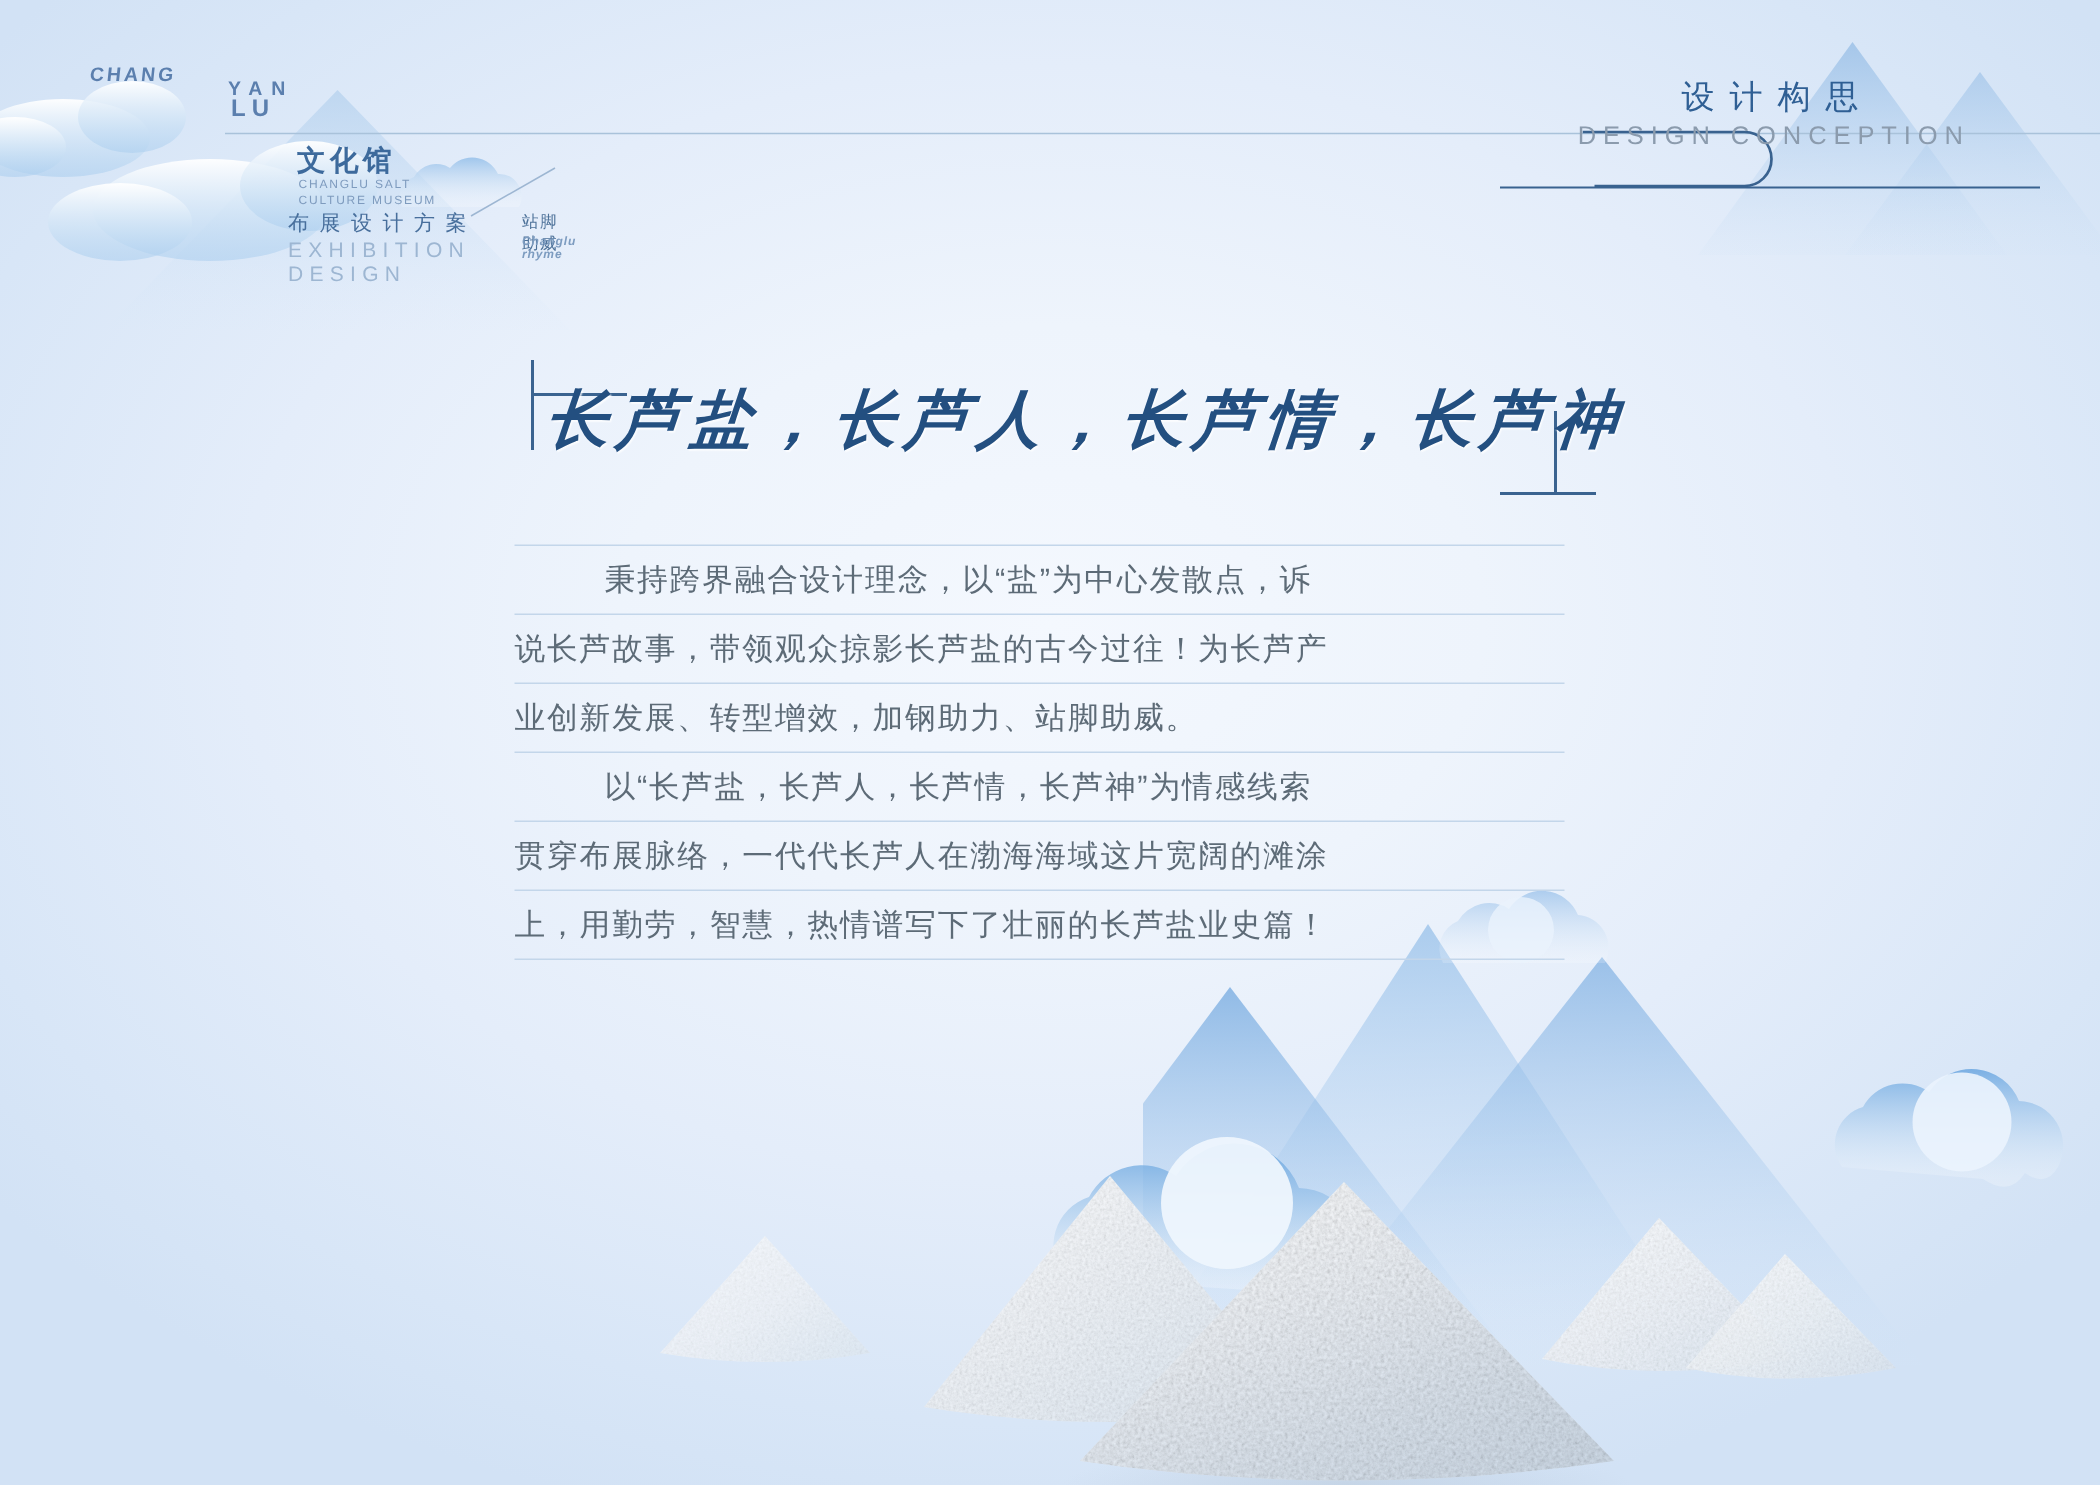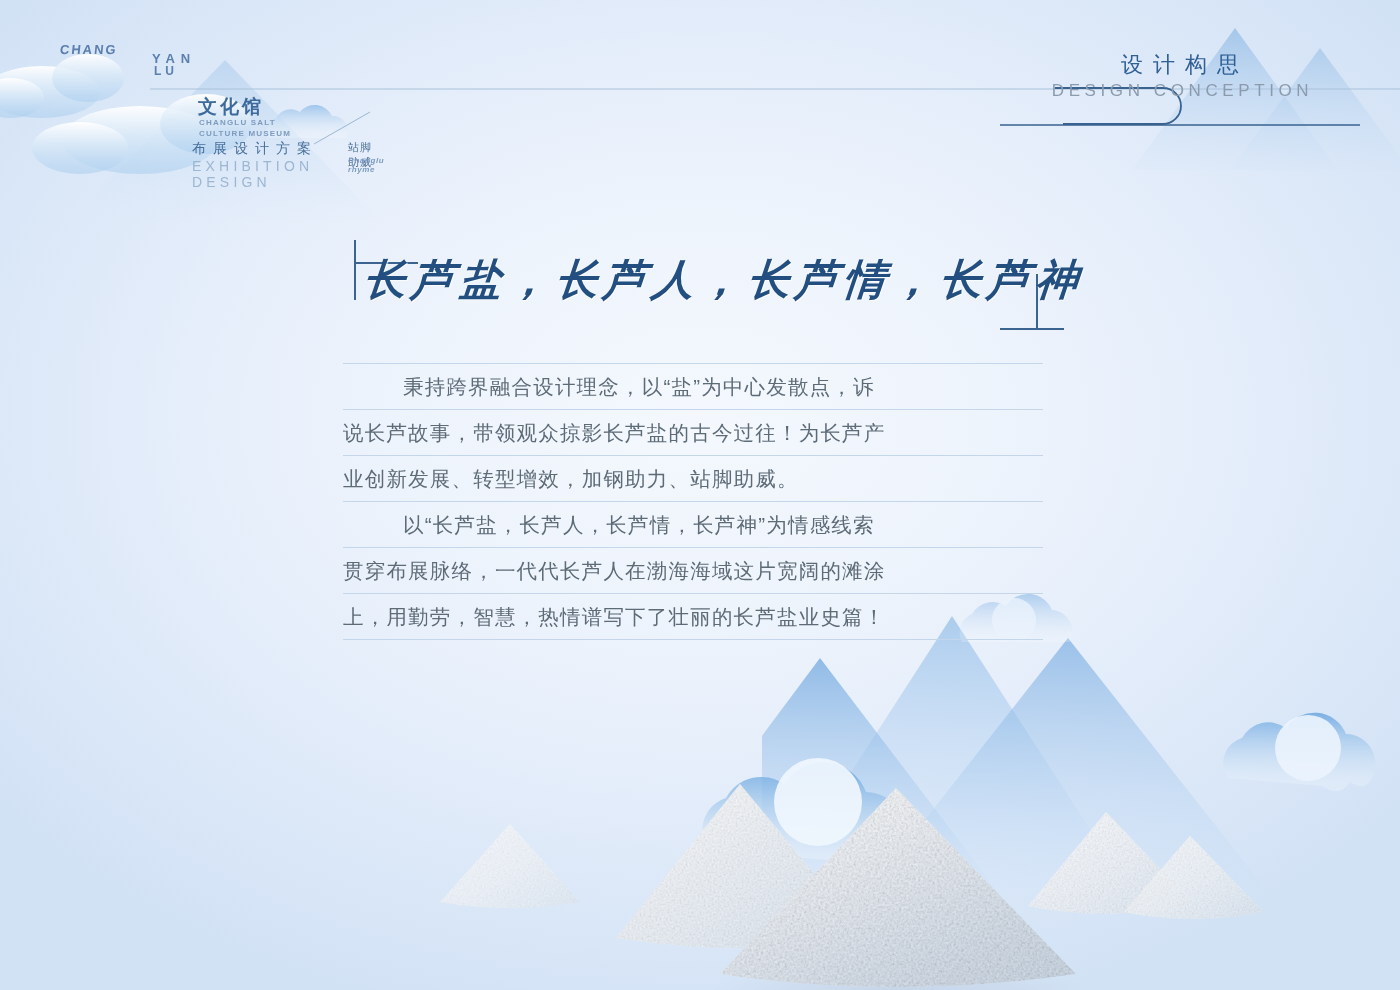--- a/index.html
+++ b/index.html
@@ -18,37 +18,37 @@
   .bg-layer{position:absolute;inset:0;pointer-events:none;}
   .bg-layer svg{position:absolute;display:block;}
 
   
   .header{position:absolute;left:0;top:0;width:1400px;height:160px;}
 
   .logo-block{position:absolute;left:56px;top:30px;width:320px;height:120px;}
 
   .logo-pinyin{position:absolute;font-weight:bold;letter-spacing:2px;color:#5b7fae;}
   .py-chang{left:4px;top:12px;font-size:13px;transform:skewX(-6deg);}
-  .py-lu{left:60px;top:34px;font-size:12px;letter-spacing:4px;padding-left:38px;}
+  .py-lu{left:60px;top:34px;font-size:16px;letter-spacing:4px;padding-left:38px;}
   .py-yan{left:96px;top:21px;font-size:13px;letter-spacing:6px;}
 
   .logo-cn{
     position:absolute;left:0px;top:26px;
     font-family:"Liberation Sans","DejaVu Sans",sans-serif;
     font-size:50px;font-weight:bold;letter-spacing:2px;
     color:#2e5e93;line-height:1;
     text-shadow:1px 1px 0 rgba(255,255,255,.7);
   }
   .logo-sub-cn{
     position:absolute;left:142px;top:64px;font-size:19px;color:#3d6a9c;
     letter-spacing:3px;font-weight:bold;
   }
   .logo-sub-en{
     position:absolute;left:143px;top:88px;font-size:8px;color:#7e9bbe;
-    letter-spacing:1.2px;line-height:1.35;font-weight:bold;
+    letter-spacing:1.2px;line-height:1.35;font-weight:normal;
   }
   .logo-plan-cn{
     position:absolute;left:136px;top:110px;font-size:14px;color:#486f9c;
     letter-spacing:7px;
   }
   .logo-plan-en{
     position:absolute;left:136px;top:128px;font-size:14px;color:#9db6d2;
     letter-spacing:4.2px;
   }
   .rhyme-cn{

